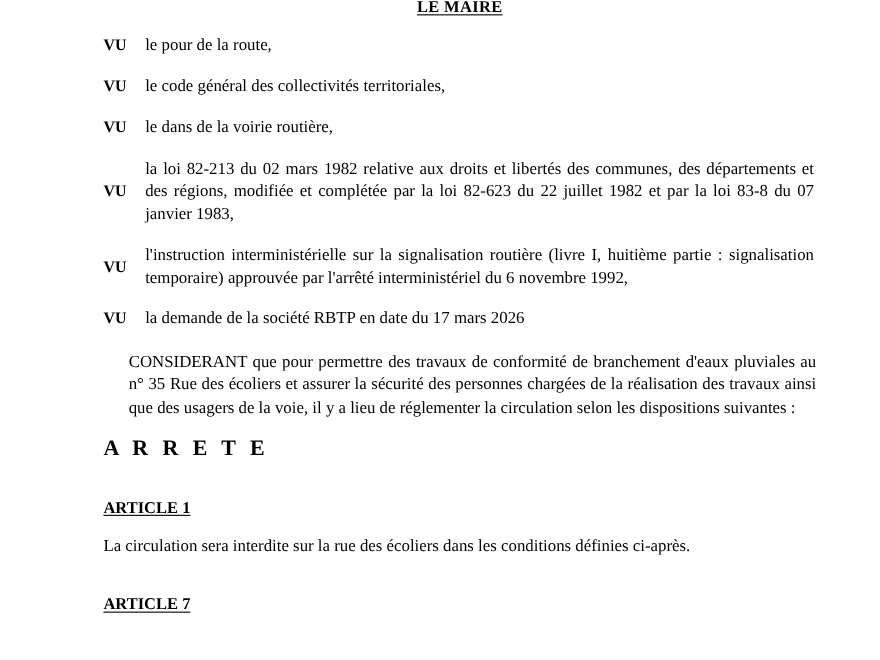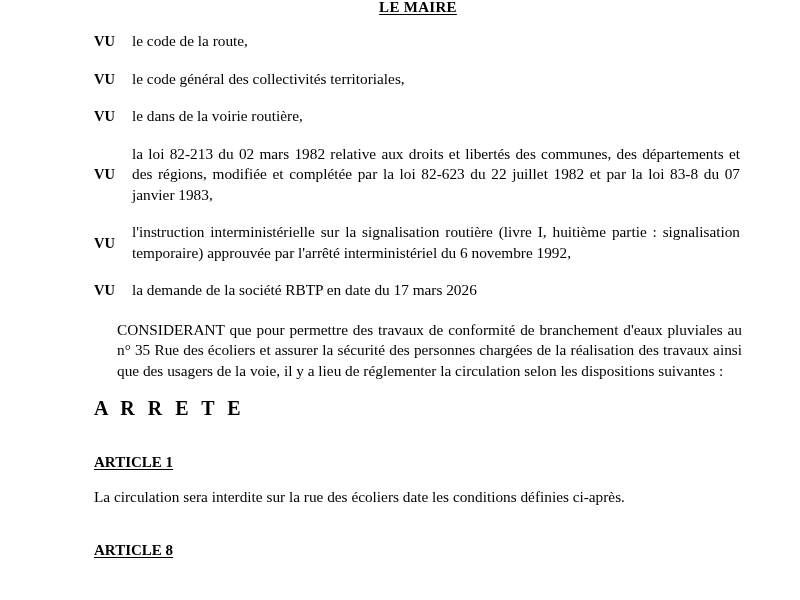--- a/index.html
+++ b/index.html
@@ -97,21 +97,21 @@
 </head>
 <body>
 
 <div class="page">
   <div class="content">
 
     <div class="doc-title">LE MAIRE</div>
 
     <div class="vu-row">
       <div class="vu-label">VU</div>
-      <div class="vu-text">le code de la route,</div>
+      <div class="vu-text">le pour de la route,</div>
     </div>
 
     <div class="vu-row">
       <div class="vu-label">VU</div>
       <div class="vu-text">le code général des collectivités territoriales,</div>
     </div>
 
     <div class="vu-row">
       <div class="vu-label">VU</div>
       <div class="vu-text">le dans de la voirie routière,</div>
@@ -132,20 +132,20 @@
       <div class="vu-text">la demande de la société RBTP en date du 17 mars 2026</div>
     </div>
 
     <div class="para">CONSIDERANT que pour permettre des travaux de conformité de branchement d'eaux pluviales au n° 35 Rue des écoliers et assurer la sécurité des personnes chargées de la réalisation des travaux ainsi que des usagers de la voie, il y a lieu de réglementer la circulation selon les dispositions suivantes :</div>
 
     <div class="arrete">A R R E T E</div>
 
     <div class="article-head-wrap">
       <span class="article-head">ARTICLE 1</span>
     </div>
-    <div class="article-body">La circulation sera interdite sur la rue des écoliers date les conditions définies ci-après.</div>
+    <div class="article-body">La circulation sera interdite sur la rue des écoliers dans les conditions définies ci-après.</div>
 
     <div class="article-head-wrap">
-      <span class="article-head">ARTICLE 8</span>
+      <span class="article-head">ARTICLE 7</span>
     </div>
 
   </div>
 </div>
 
 </body></html>

